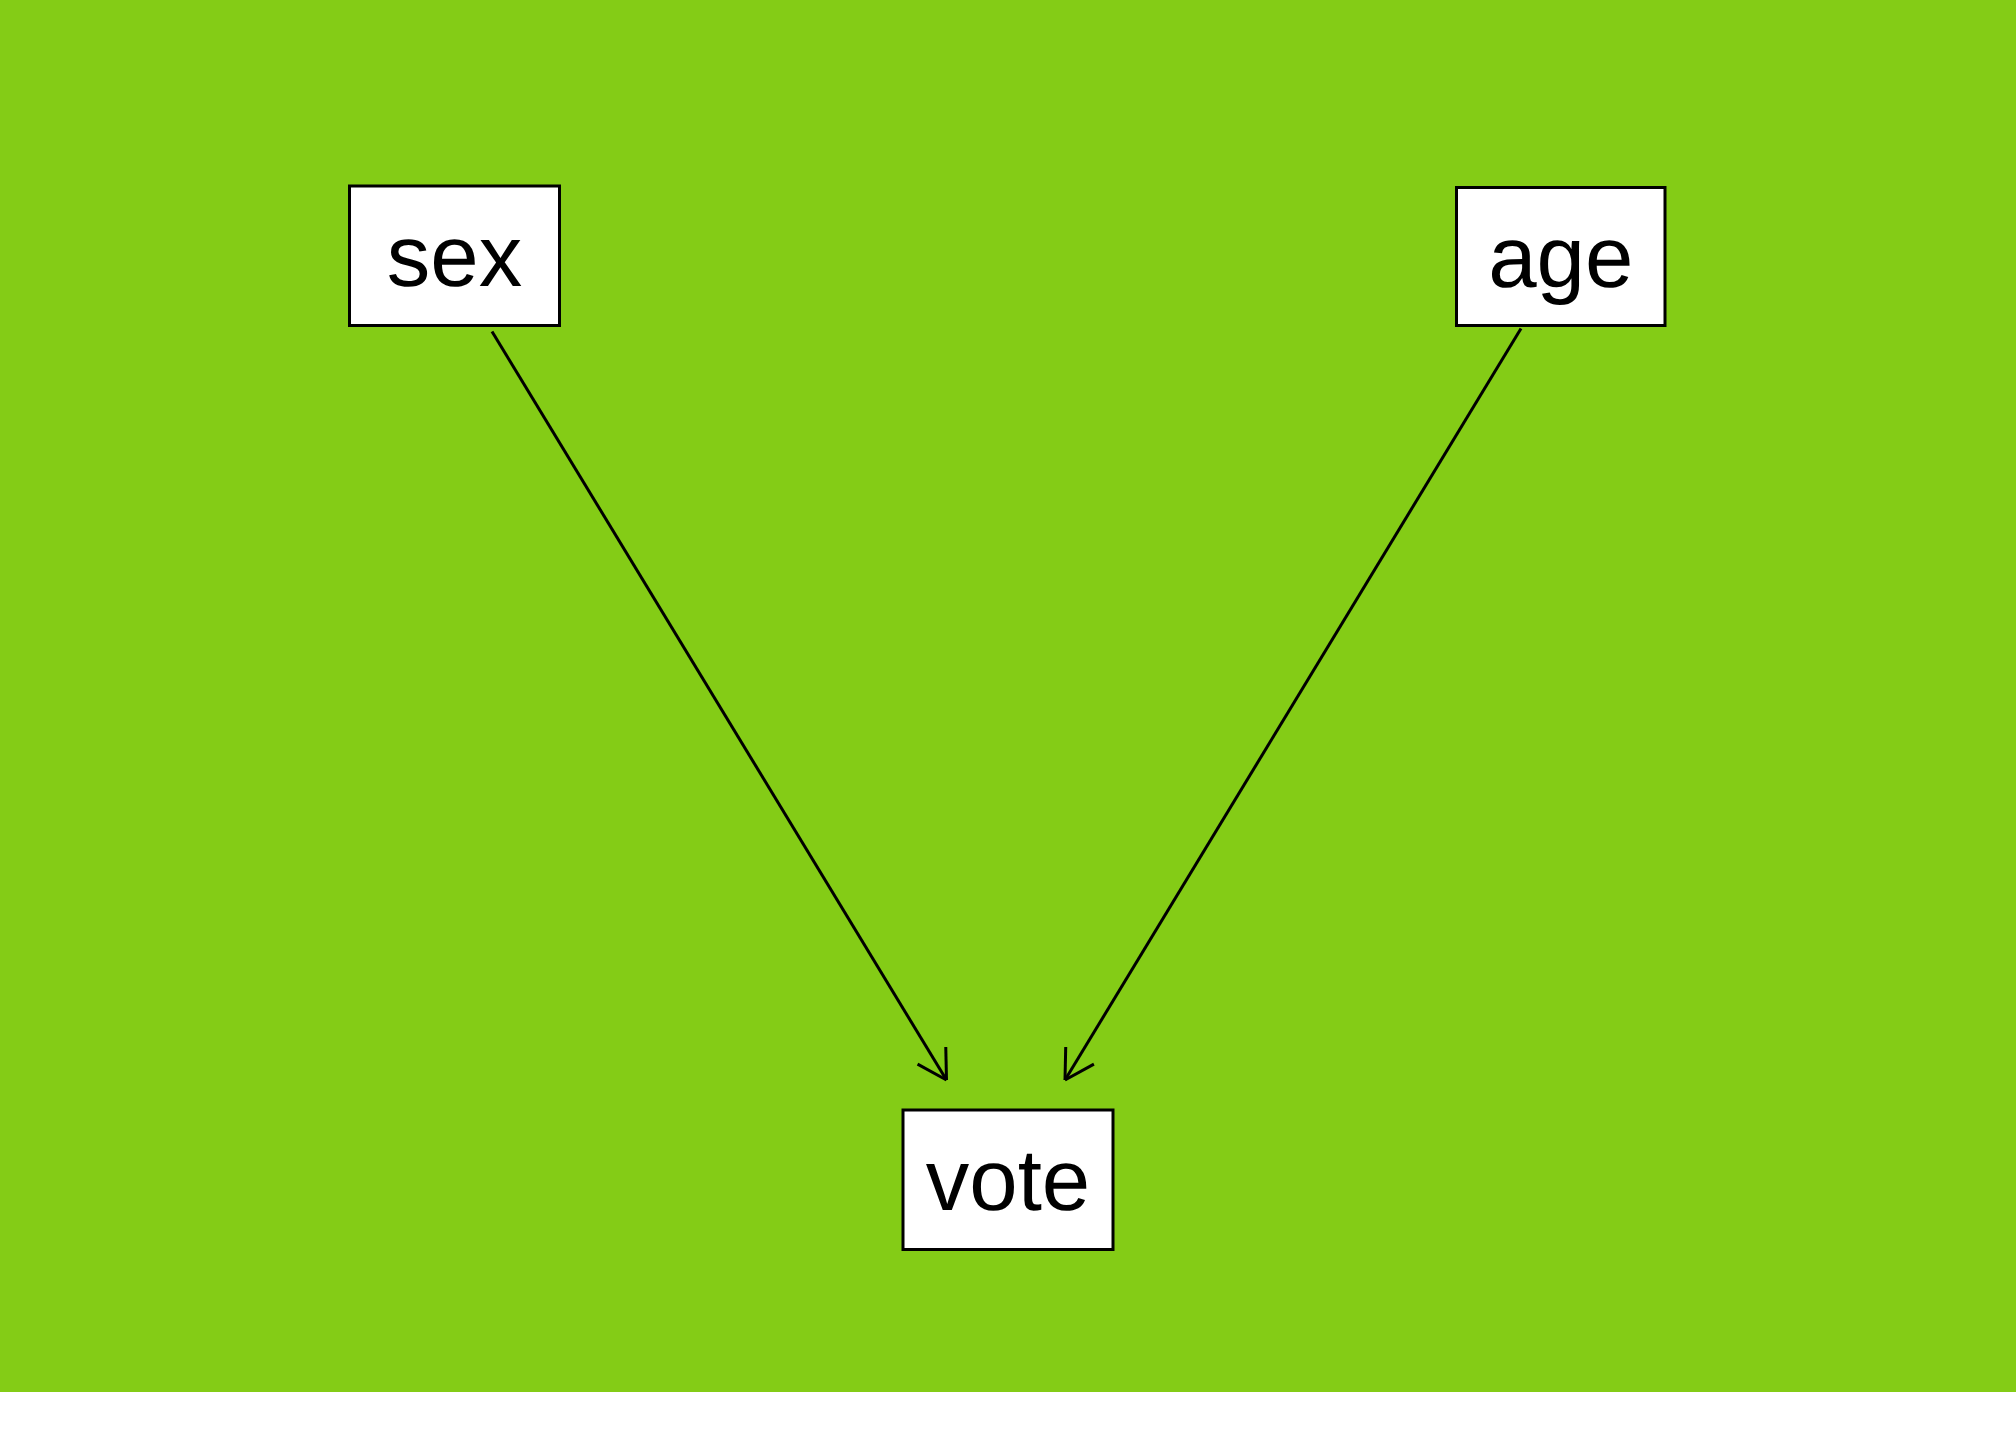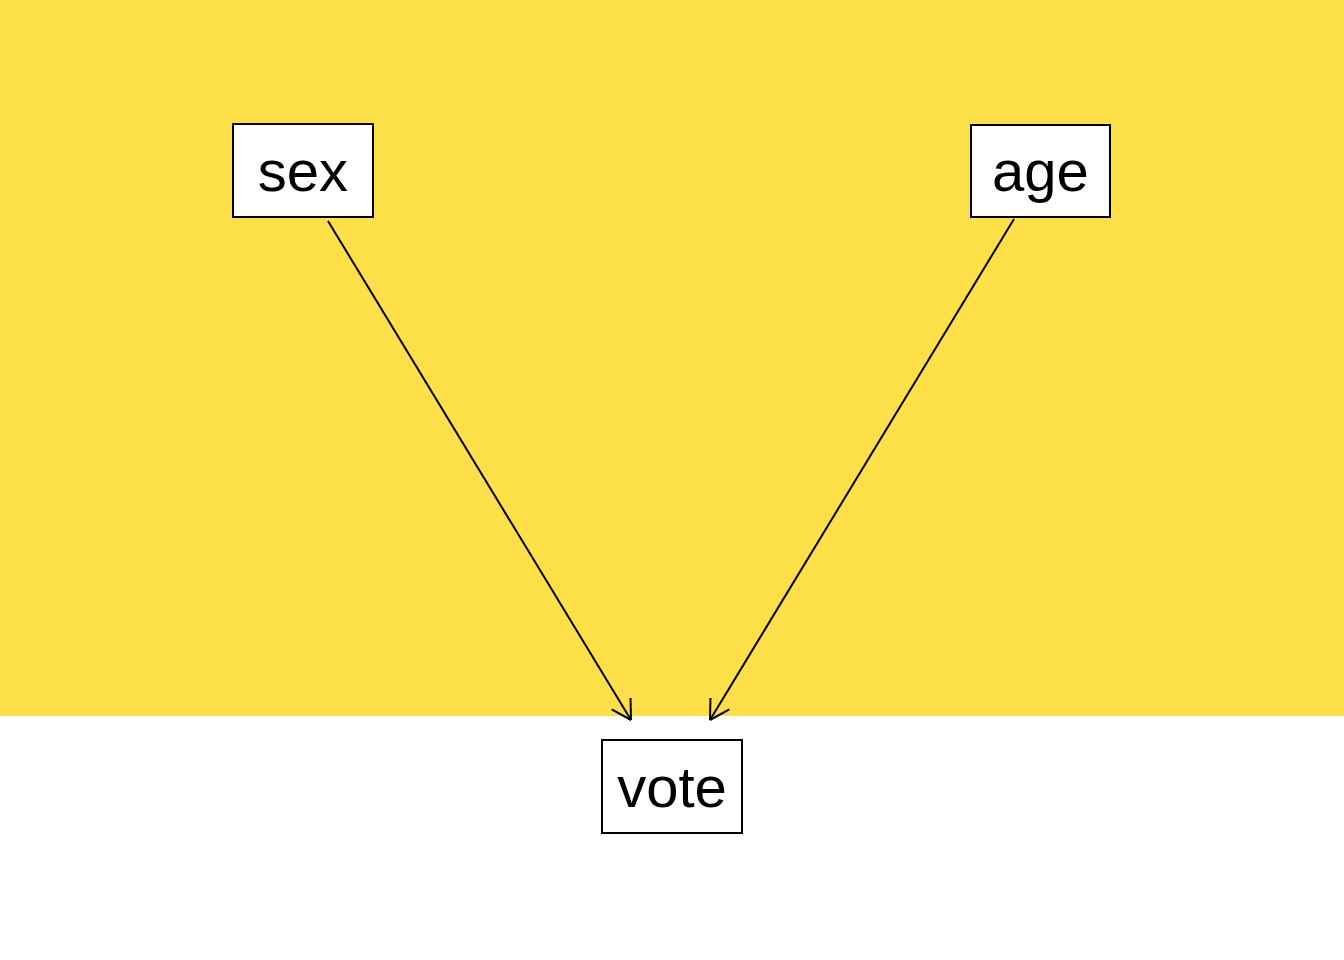--- a/index.html
+++ b/index.html
@@ -7,22 +7,22 @@
     padding: 0;
     width: 1344px;
     height: 960px;
     background: #ffffff;
     overflow: hidden;
     font-family: "Liberation Sans", sans-serif;
   }
   .canvas-wrap {
     position: relative;
     width: 1344px;
-    height: 716px;
-    background: #fde047;
+    height: 928px;
+    background: #84cc16;
   }
   svg {
     display: block;
   }
   .node-rect {
     fill: #ffffff;
     stroke: #000000;
     stroke-width: 2;
   }
   .node-label {

